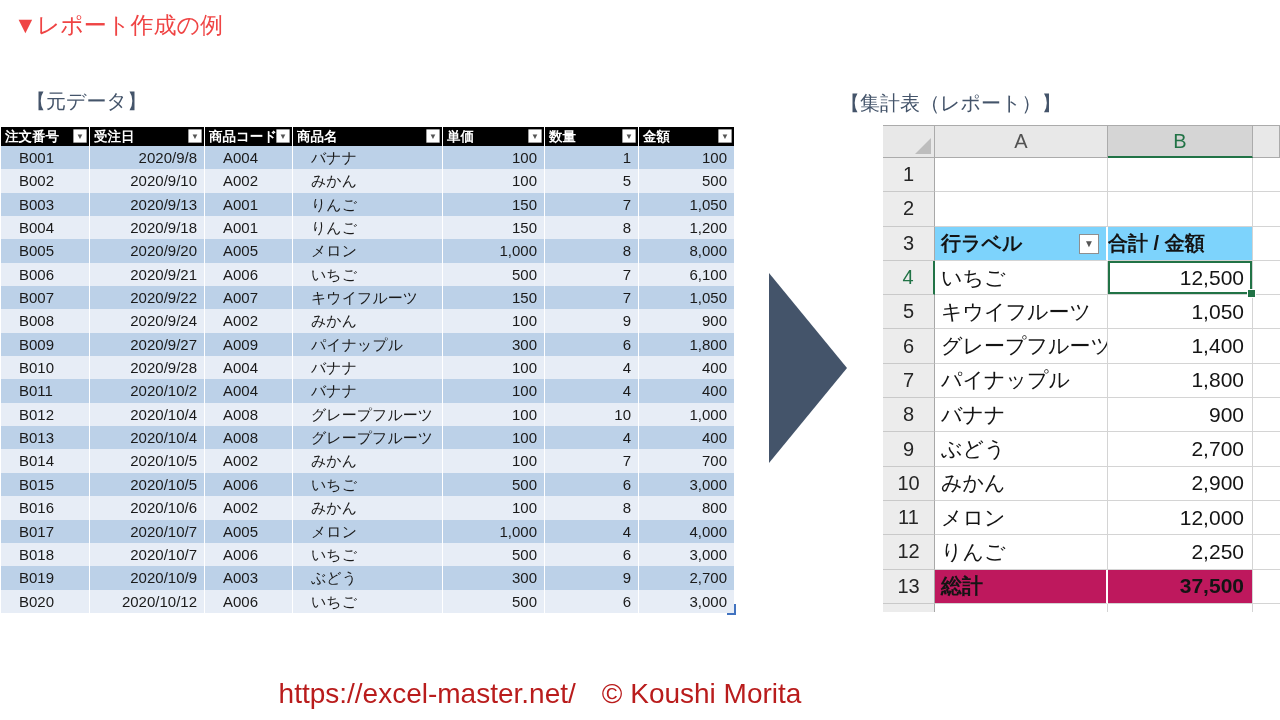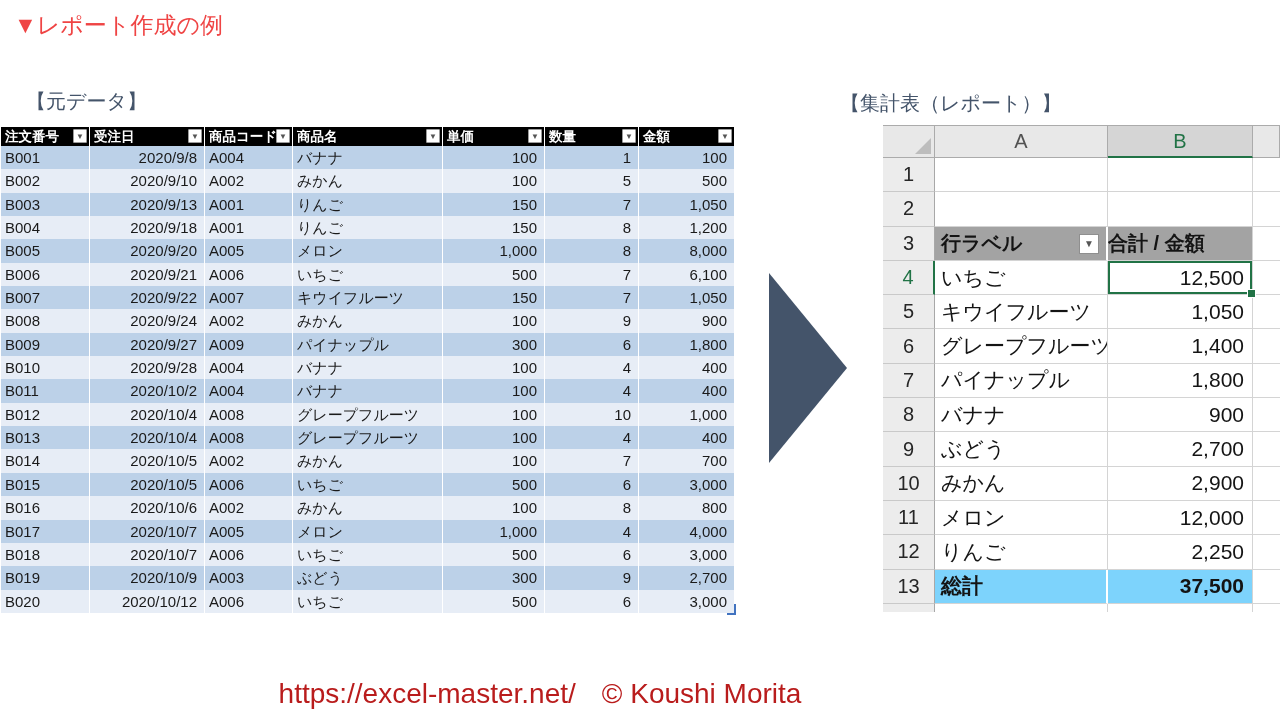--- a/index.html
+++ b/index.html
@@ -17,21 +17,21 @@
       padding-left:4px;box-sizing:border-box;border-right:1px solid #fff;
       white-space:nowrap;overflow:hidden;}
   .flt{position:absolute;right:2px;top:2px;width:14px;height:14px;background:#fff;
        border:1px solid #9c9c9c;box-sizing:border-box;display:flex;align-items:center;
        justify-content:center;font-size:8px;color:#555;border-radius:1px;}
   .srow{display:flex;height:23.35px;}
   .sc{box-sizing:border-box;font-size:15px;line-height:23.35px;border-right:1px solid #fff;
       white-space:nowrap;overflow:hidden;color:#1a1a1a;}
   .band-a .sc{background:#BCD1E8;}
   .band-b .sc{background:#E7EDF6;}
-  .sc.l{padding-left:4px;}
+  .sc.l{padding-left:18px;}
   .sc.r{text-align:right;padding-right:7px;}
   .c0{width:89px}.c1{width:115px}.c2{width:88px}.c3{width:150px}
   .c4{width:102px}.c5{width:94px}.c6{width:96px}
   .tbl-handle{position:absolute;right:-1px;bottom:-2px;width:7px;height:9px;
       border-right:2px solid #4173C0;border-bottom:2px solid #4173C0;}
 
   
   .arrow{position:absolute;left:769px;top:273px;width:0;height:0;
       border-top:95px solid transparent;border-bottom:95px solid transparent;
       border-left:78px solid #44546A;}
@@ -53,24 +53,24 @@
   .rn{width:52px;background:#ECECEC;border-right:1px solid #A8A8A8;
       border-bottom:1px solid #C9C9C9;color:#262626;font-size:20px;display:flex;
       align-items:center;justify-content:center;box-sizing:border-box;}
   .rn.sel{color:#217346;border-right:2px solid #217346;}
   .pcell{box-sizing:border-box;border-right:1px solid #D4D4D4;border-bottom:1px solid #D4D4D4;
       background:#fff;font-size:21px;display:flex;align-items:center;color:#141414;
       overflow:hidden;white-space:nowrap;}
   .ca.pcell{width:173px;padding-left:6px;position:relative;}
   .cb.pcell{width:145px;justify-content:flex-end;padding-right:8px;}
   .cc.pcell{width:27px;border-right:none;}
-  .prow.hdr .ca,.prow.hdr .cb{background:#a3a3a3;font-weight:bold;font-size:20px;text-align:right;}
+  .prow.hdr .ca,.prow.hdr .cb{background:#7dd3fc;font-weight:bold;font-size:20px;text-align:right;}
   .prow.hdr .ca{border-right:2px solid #fff;}
   .prow.hdr .cb{justify-content:flex-start;padding-left:0;}
-  .prow.ttl .ca,.prow.ttl .cb{background:#7dd3fc;font-weight:bold;}
+  .prow.ttl .ca,.prow.ttl .cb{background:#be185d;font-weight:bold;}
   .prow.ttl .ca{border-right:2px solid #fff;}
   .cb.selected{box-shadow:inset 0 0 0 2px #217346;position:relative;overflow:visible;}
   .fill-handle{position:absolute;right:-4px;bottom:-4px;width:7px;height:7px;
       background:#217346;border:1px solid #fff;z-index:4;}
   .pv-dd{position:absolute;right:7px;top:7px;width:20px;height:20px;background:#fff;
       border:1px solid #8f8f8f;box-sizing:border-box;display:flex;align-items:center;
       justify-content:center;font-size:10px;color:#555;font-weight:normal;}
   .prow.partial{height:8px;overflow:hidden;}
   .prow.partial .rn,.prow.partial .pcell{border-bottom:none;}
 

